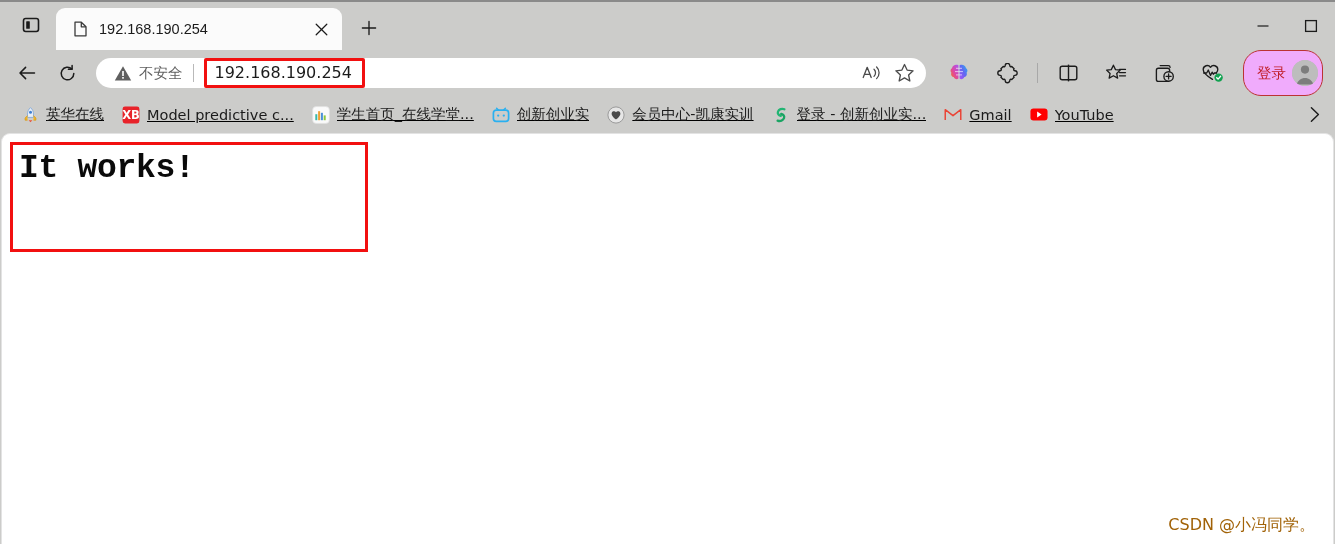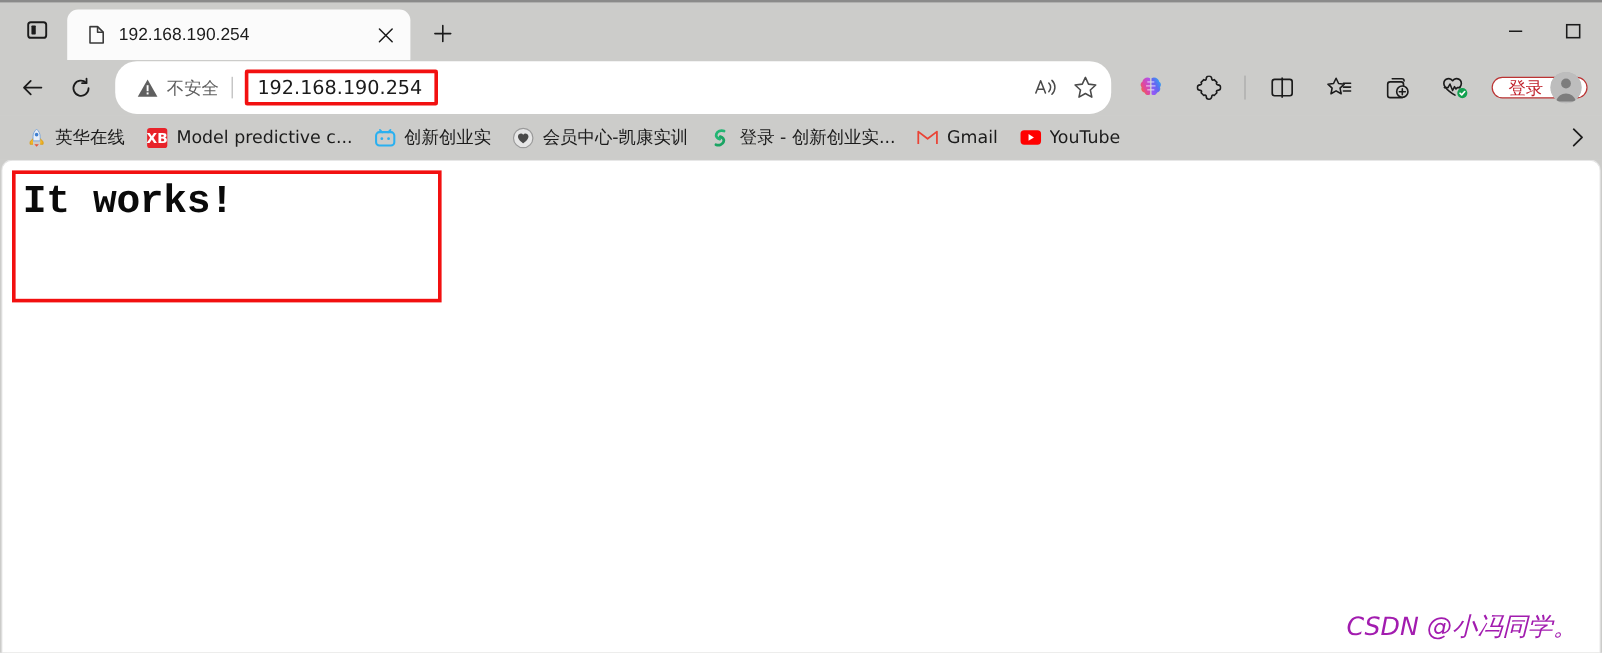--- a/index.html
+++ b/index.html
@@ -46,58 +46,58 @@
   
   .navbar {
     height: 46px; background: #ccccca; display: flex; align-items: center;
     padding: 0 8px; gap: 2px;
   }
   .navbtn {
     width: 38px; height: 38px; border-radius: 50%;
     display: flex; align-items: center; justify-content: center; flex: 0 0 auto;
   }
   .omnibox {
-    flex: 1 1 auto; height: 44px; background: #ffffff; border-radius: 18px;
+    flex: 1 1 auto; height: 30px; background: #ffffff; border-radius: 18px;
     display: flex; align-items: center; padding: 0 6px 0 18px; margin: 0 8px;
     min-width: 0; position: relative;
   }
   .security-chip { display: flex; align-items: center; gap: 7px; flex: 0 0 auto; }
   .warn-text { font-size: 14.5px; color: #5f5f5f; font-family: "DejaVu Sans", sans-serif; }
   .chip-divider { width: 1px; height: 18px; background: #b9b9b9; margin: 0 10px 0 10px; flex:0 0 auto;}
   .url-annot {
     border: 3px solid #f21010; border-radius: 2px; padding: 2px 10px 3px 8px;
     display: flex; align-items: center; flex: 0 0 auto; background: #fff;
   }
   .url-text { font-size: 16px; color: #1b1b1b; white-space: nowrap; font-family: "DejaVu Sans", sans-serif; }
   .omni-spacer { flex: 1 1 auto; }
   .omni-icon { width: 32px; height: 32px; border-radius: 50%; display:flex; align-items:center; justify-content:center; flex:0 0 auto;}
   .toolbar-icon {
     width: 36px; height: 36px; border-radius: 5px; display: flex;
     align-items: center; justify-content: center; flex: 0 0 auto; margin: 0 5px;
   }
   .tb-divider { width: 1px; height: 20px; background: #a8a8a8; margin: 0 5px; flex:0 0 auto;}
   .signin-btn {
-    height: 18px; border: 1.5px solid #b33; border-radius: 18px;
+    height: 46px; border: 1.5px solid #b33; border-radius: 18px;
     display: flex; align-items: center; gap: 6px; padding: 0 4px 0 13px;
-    background: #ffffff; margin-left: 6px; margin-right: 4px; flex: 0 0 auto;
+    background: #f0abfc; margin-left: 6px; margin-right: 4px; flex: 0 0 auto;
   }
   .signin-label { font-size: 14.5px; color: #c0202a; font-family: "DejaVu Sans", sans-serif; white-space: nowrap;}
   .avatar {
     width: 26px; height: 26px; border-radius: 50%; background: #b8b8b8;
     display: flex; align-items: flex-end; justify-content: center; overflow: hidden; flex:0 0 auto;
   }
 
   
   .bookmarks {
     height: 37px; background: #ccccca; display: flex; align-items: center;
     padding: 0 6px 0 12px; gap: 0; overflow: hidden;
   }
   .bm {
     display: flex; align-items: center; gap: 7px; padding: 4px 9px;
-    border-radius: 5px; flex: 0 0 auto; max-width: 190px;
+    border-radius: 5px; flex: 0 0 auto; max-width: 190px; text-decoration: underline;
   }
   .bm-fav { width: 18px; height: 18px; flex: 0 0 auto; display:flex; align-items:center; justify-content:center; }
   .bm-label {
     font-size: 14.5px; color: #1b1b1b; white-space: nowrap; overflow: hidden;
     text-overflow: ellipsis; font-family: "DejaVu Sans", sans-serif;
   }
   .bm-spacer { flex: 1 1 auto; }
   .bm-overflow { width: 30px; height: 30px; display: flex; align-items: center; justify-content: center; flex:0 0 auto;}
 
   
@@ -111,23 +111,22 @@
     position: absolute; left: 8px; top: 8px; width: 358px; height: 110px;
     border: 3px solid #f21010;
   }
   .works-text {
     position: absolute; left: 17px; top: 16px;
     font-size: 33px; font-weight: bold; color: #0a0a0a;
     font-family: Liberation Mono, monospace; letter-spacing: -0.3px;
   }
   .watermark {
     position: absolute; right: 18px; bottom: 8px;
-    font-size: 21px; color: #a21caf; font-family: "DejaVu Sans", sans-serif;
+    font-size: 16px; color: #a16207; font-family: "DejaVu Sans", sans-serif;
     white-space: nowrap;
-    font-style: italic;
   }
   svg { display: block; }
 </style>
 </head>
 <body>
 
 <div class="browser">
 
   <div class="tabstrip">
 
@@ -313,20 +312,32 @@
     <div class="bm">
       <span class="bm-fav">
         <svg width="18" height="18" viewBox="0 0 18 18" aria-hidden="true">
           <rect x="0.6" y="0.6" width="16.8" height="16.8" rx="2.4" fill="#e8232a"></rect>
           <text x="9" y="13" font-family="DejaVu Sans, sans-serif" font-size="11.5" font-weight="bold" fill="#ffffff" text-anchor="middle">XB</text>
         </svg>
       </span>
       <span class="bm-label">Model predictive c...</span>
     </div>
 
+    <div class="bm">
+      <span class="bm-fav">
+        <svg width="18" height="18" viewBox="0 0 18 18" aria-hidden="true">
+          <rect x="0.6" y="0.6" width="16.8" height="16.8" rx="3.6" fill="#fafafa" stroke="#e0e0e0" stroke-width="0.7"></rect>
+          <rect x="3.3" y="8.2" width="2" height="6" fill="#3bb9a8"></rect>
+          <rect x="6.1" y="5.2" width="2" height="9" fill="#f0a030"></rect>
+          <rect x="8.9" y="6.8" width="2" height="7.4" fill="#4a90d9"></rect>
+          <rect x="11.7" y="9.4" width="2" height="4.8" fill="#8dc63f"></rect>
+        </svg>
+      </span>
+      <span class="bm-label">学生首页_在线学堂...</span>
+    </div>
 
     <div class="bm">
       <span class="bm-fav">
         <svg width="18" height="17" viewBox="0 0 18 17" aria-hidden="true">
           <path d="M4.6 2.2L6.6 4.3M13.4 2.2L11.4 4.3" stroke="#2ab0f0" stroke-width="1.5" stroke-linecap="round"></path>
           <rect x="1.4" y="4.1" width="15.2" height="11.2" rx="2.8" fill="none" stroke="#2ab0f0" stroke-width="1.7"></rect>
           <circle cx="6.2" cy="9.6" r="1.15" fill="#2ab0f0"></circle>
           <circle cx="11.8" cy="9.6" r="1.15" fill="#2ab0f0"></circle>
         </svg>
       </span>

